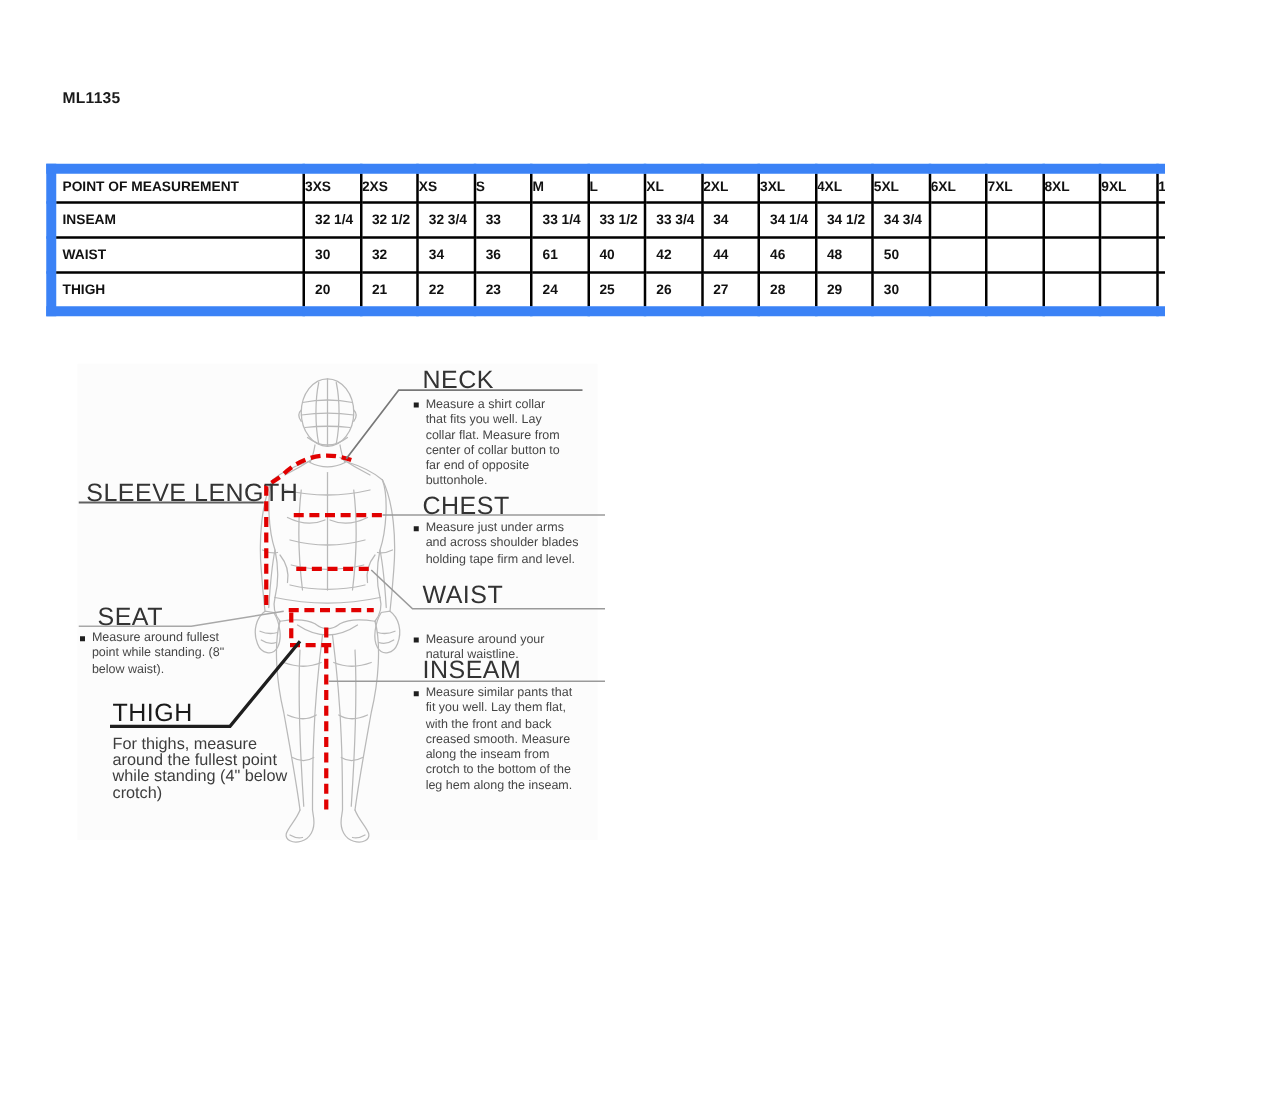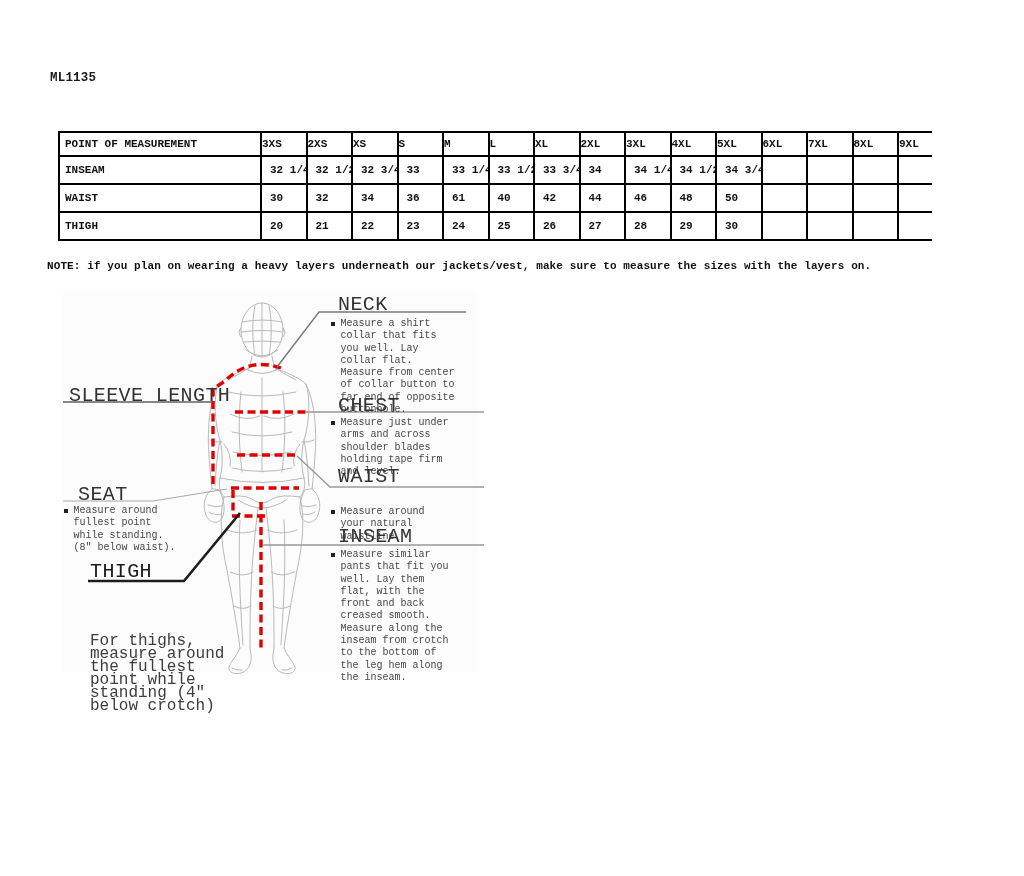--- a/index.html
+++ b/index.html
@@ -1,27 +1,27 @@
 <!DOCTYPE html>
 <html><head>
 <meta charset="utf-8">
 <style>
   html,body{margin:0;padding:0;background:#ffffff;}
   .page{
     position:relative;width:932px;height:876px;background:#ffffff;
-    font-family:Liberation Mono, monospace;color:#000;overflow:hidden;
+    font-family:Liberation Sans, sans-serif;color:#000;overflow:hidden;
   }
   .doc-title{
     position:absolute;left:50px;top:71px;font-size:12.5px;font-weight:bold;
     letter-spacing:.2px;color:#1a1a1a;
   }
   
   .size-table{
-    position:absolute;left:58px;top:131px;border-collapse:collapse;
-    table-layout:fixed;width:930px;border:2px solid #3b82f6;
+    position:absolute;left:37px;top:131px;border-collapse:collapse;
+    table-layout:fixed;width:930px;border:8px solid #3b82f6;
   }
   .size-table th,.size-table td{
     border:2px solid #000;font-size:11px;font-weight:bold;color:#111;
     white-space:nowrap;overflow:hidden;vertical-align:middle;padding:0;
   }
   .size-table thead th{height:22px;text-align:left;}
   .size-table thead th.pom{text-align:left;padding-left:5px;}
   .size-table tbody td{height:26px;text-align:left;padding-left:8px;}
   .size-table tbody td.rowlabel{padding-left:5px;}
   
@@ -36,21 +36,21 @@
   .diag-svg{position:absolute;left:0;top:0;}
   .sec-title{
     position:absolute;font-size:20px;color:#333;letter-spacing:.4px;
     white-space:nowrap;
   }
   .sec-title.dark{color:#1a1a1a;}
   .desc{
     position:absolute;display:flex;gap:6px;font-size:10px;line-height:12.3px;color:#464646;justify-content:center;
   }
   .desc .bullet{flex:none;width:3.5px;height:3.5px;background:#1f1f1f;margin-top:4px;}
-  .desc.nobullet{font-size:16px;line-height:13px;color:#3d3d3d;margin-top:47px;}
+  .desc.nobullet{font-size:13px;line-height:13px;color:#3d3d3d;}
 </style>
 </head>
 <body>
 
 <div class="page">
 
   <div class="doc-title">ML1135</div>
 
   <table class="size-table">
     <colgroup>
@@ -147,21 +147,20 @@
         <td>30</td>
         <td></td>
         <td></td>
         <td></td>
         <td></td>
         <td></td>
       </tr>
     </tbody>
   </table>
 
-  <div class="note">NOTE: if you plan on wearing a heavy layers underneath our jackets/vest, make sure to measure the sizes with the layers on.</div>
 
   <div class="diagram-bg"></div>
 
   <svg class="diag-svg" width="1024" height="876" viewBox="0 0 1024 876">
 
     <g stroke="#b9b9b9" stroke-width="1" fill="none" stroke-linecap="round">
       <ellipse cx="262" cy="330" rx="21" ry="27"></ellipse>
       <path d="M246,350 Q262,362 278,350"></path>
       <path d="M255,306 C252,320 252,340 255,355"></path>
       <path d="M269,306 C272,320 272,340 269,355"></path>

